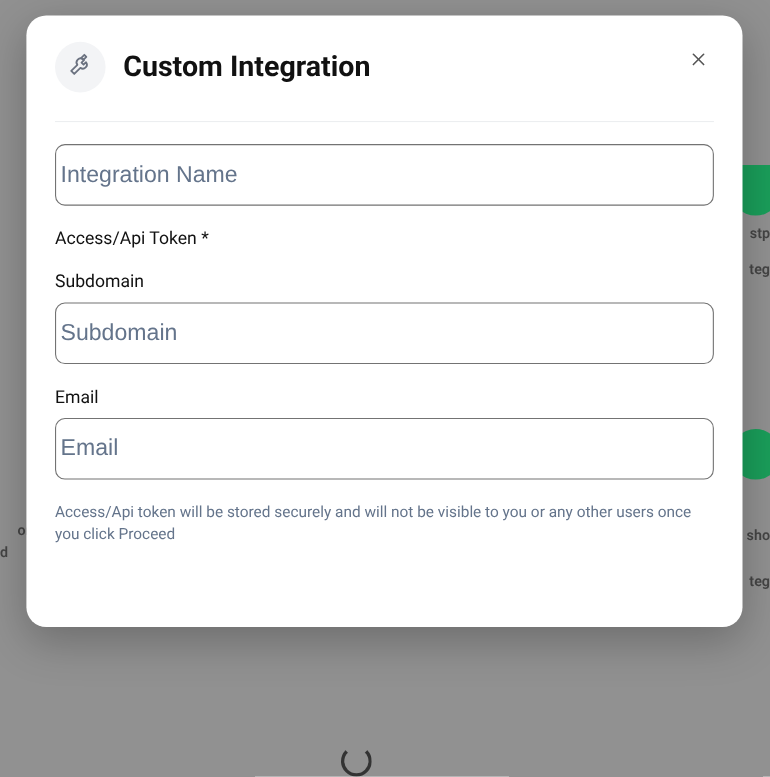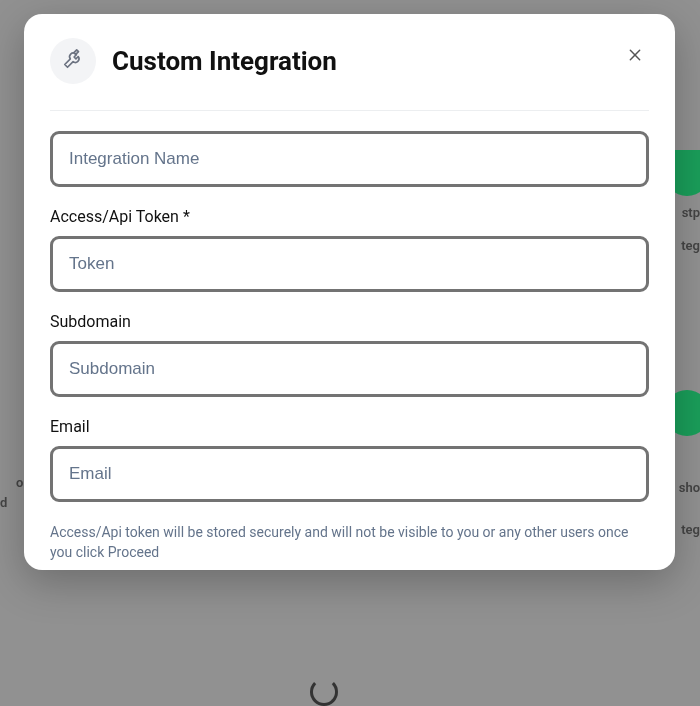--- a/index.html
+++ b/index.html
@@ -104,24 +104,24 @@
   }
   .form-label {
     font-size: 16px;
     color: #111;
     margin-bottom: 10px;
     display: block;
   }
   .form-input {
     width: 100%;
     height: 56px;
-    border: 3px solid #737373;
+    border: 1px solid #737373;
     border-radius: 9px;
-    padding: 0 16px;
-    font-size: 17px;
+    padding: 0 4px;
+    font-size: 21px;
     color: #111;
     background: #fff;
     outline: none;
   }
   .form-input::placeholder {
     color: #64748b;
     opacity: 1;
   }
   .helper-text {
     font-size: 14px;
@@ -180,21 +180,20 @@
     </div>
   </div>
   <div class="divider"></div>
 
   <div class="form-group">
     <input type="text" class="form-input" placeholder="Integration Name" style="">
   </div>
 
   <div class="form-group">
     <label class="form-label">Access/Api Token *</label>
-    <input type="text" class="form-input" placeholder="Token" style="">
   </div>
 
   <div class="form-group">
     <label class="form-label">Subdomain</label>
     <input type="text" class="form-input" placeholder="Subdomain" style="">
   </div>
 
   <div class="form-group">
     <label class="form-label">Email</label>
     <input type="text" class="form-input" placeholder="Email" style="">

